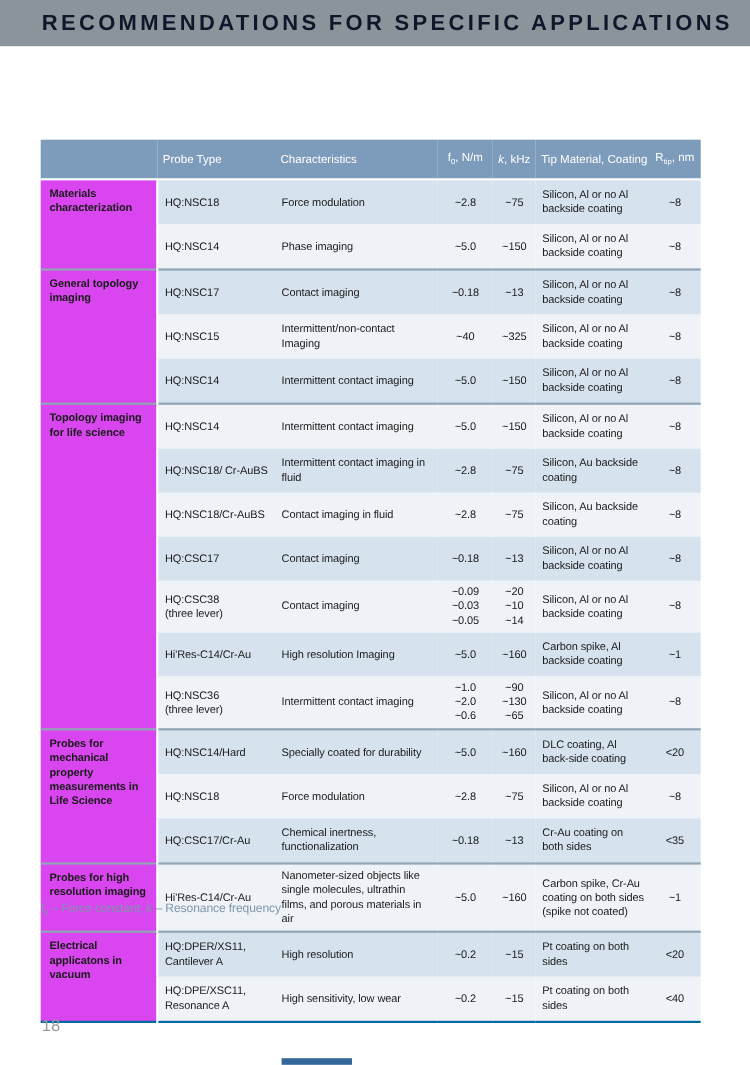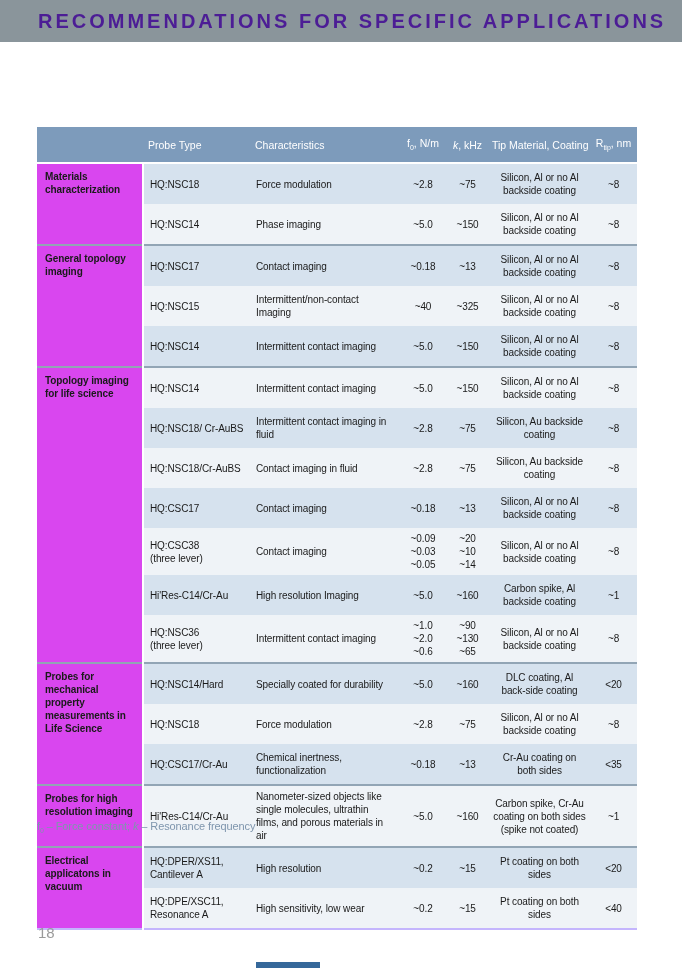--- a/index.html
+++ b/index.html
@@ -6,51 +6,51 @@
   body{
     width:682px;height:968px;position:relative;background:#ffffff;
     font-family:"Liberation Sans",sans-serif;color:#1a1a1a;overflow:hidden;
   }
   
   .banner{
     position:absolute;top:0;left:0;width:682px;height:42px;
     background:#8A959B;display:flex;align-items:center;
   }
   .banner-title{
-    color:#4c1d95;font-size:20px;font-weight:bold;letter-spacing:3px;
+    color:#0f172a;font-size:20px;font-weight:bold;letter-spacing:3px;
     padding-left:38px;white-space:nowrap;
   }
   
   .table-wrap{position:absolute;top:127px;left:37px;width:600px;}
   table{border-collapse:collapse;width:600px;table-layout:fixed;}
   thead th{
     background:#7D9BBB;color:#ffffff;font-weight:normal;font-size:10.5px;
     height:35px;padding:0 5px;border-bottom:2px solid #ffffff;white-space:nowrap;
   }
   thead th.h-left{text-align:left;}
   thead th.h-num{text-align:center;padding:0 2px;}
   sub{font-size:7px;}
   .ital{font-style:italic;}
   tbody.group-sep{border-top:2px solid #92A5B5;}
-  table{border-bottom:2px solid #c4b5fd;}
+  table{border-bottom:2px solid #0369a1;}
   tr.row-blue td{background:#D6E2EE;}
   tr.row-white td{background:#EFF3F7;}
   th.app-cell{
     background:#d946ef;border-right:2px solid #ffffff;
     text-align:left;vertical-align:top;font-size:10px;font-weight:bold;
     padding:6px 4px 6px 8px;line-height:1.3;letter-spacing:-0.1px;
   }
   td{
     font-size:10px;vertical-align:middle;height:32px;line-height:1.3;
     letter-spacing:-0.1px;padding:4px 4px 4px 6px;
   }
   td.cell-probe{white-space:pre-line;}
   td.cell-num{text-align:center;white-space:pre-line;padding:4px 2px;margin-top:48px;}
   td.cell-char{padding-right:6px;}
-  td.cell-tip{padding-right:4px;text-align:center;}
+  td.cell-tip{padding-right:4px;}
   
   .footnote{
     position:absolute;top:820px;left:37px;font-size:11px;color:#7E95AD;
     letter-spacing:-0.1px;
   }
   
   .page-number{position:absolute;top:924px;left:38px;font-size:15px;color:#9B9B9B;text-align:right;}
   
   .accent-bar{position:absolute;left:256px;bottom:0;width:64px;height:6px;background:#35689A;}
 </style>

